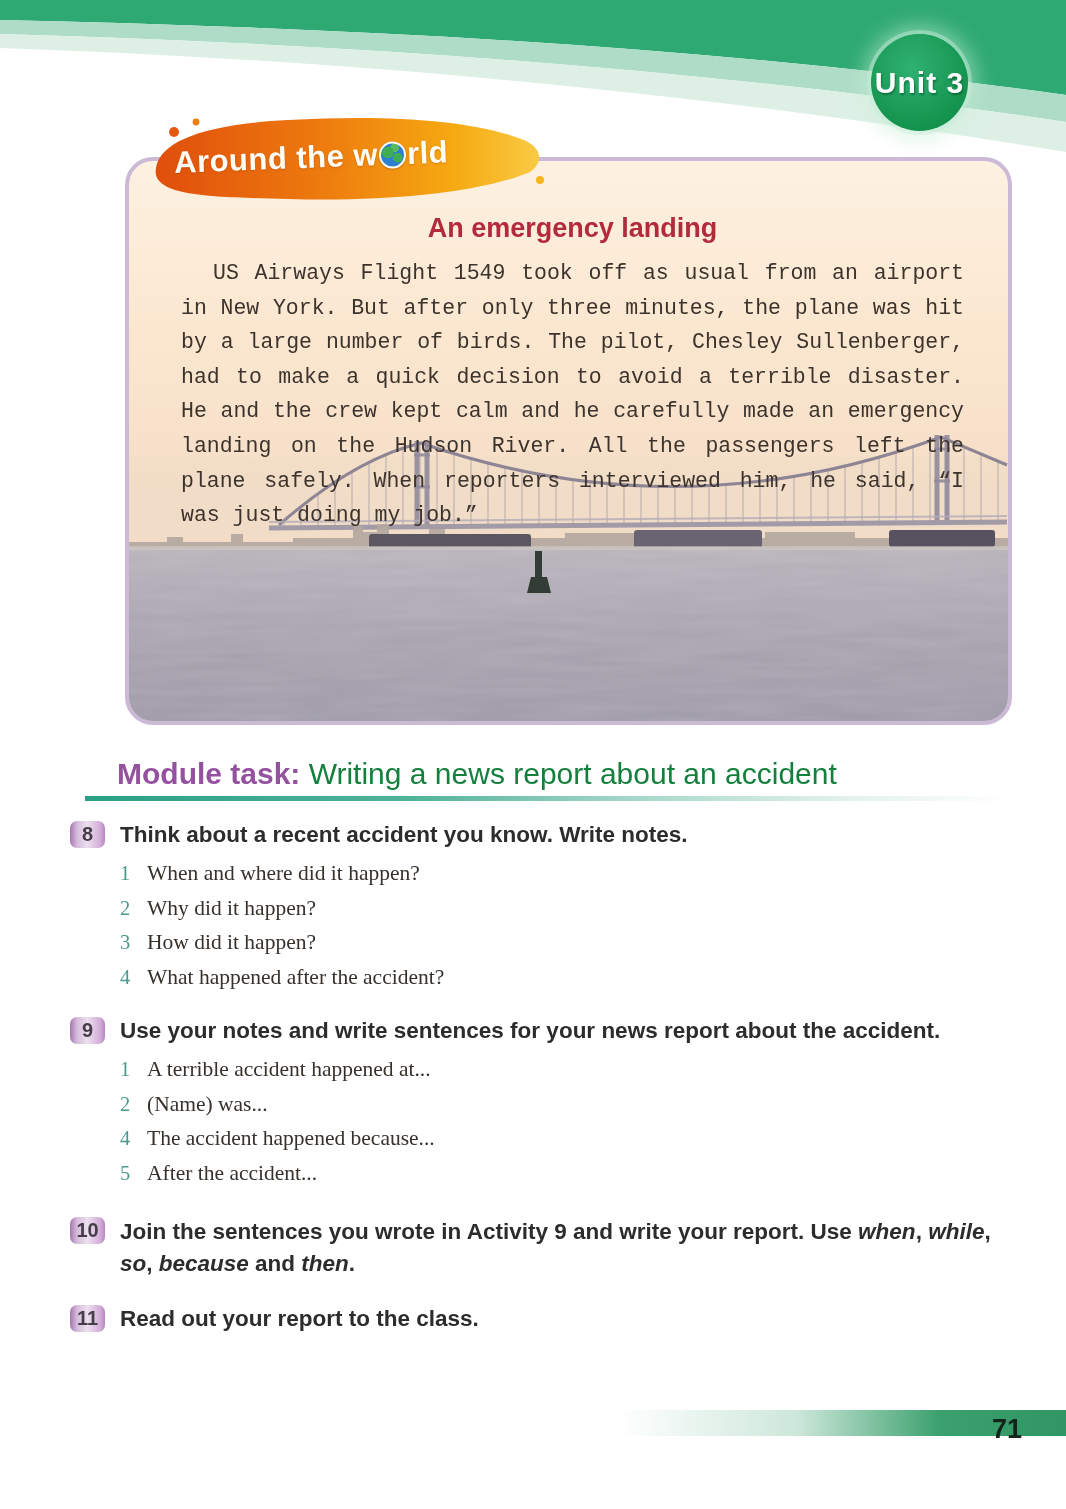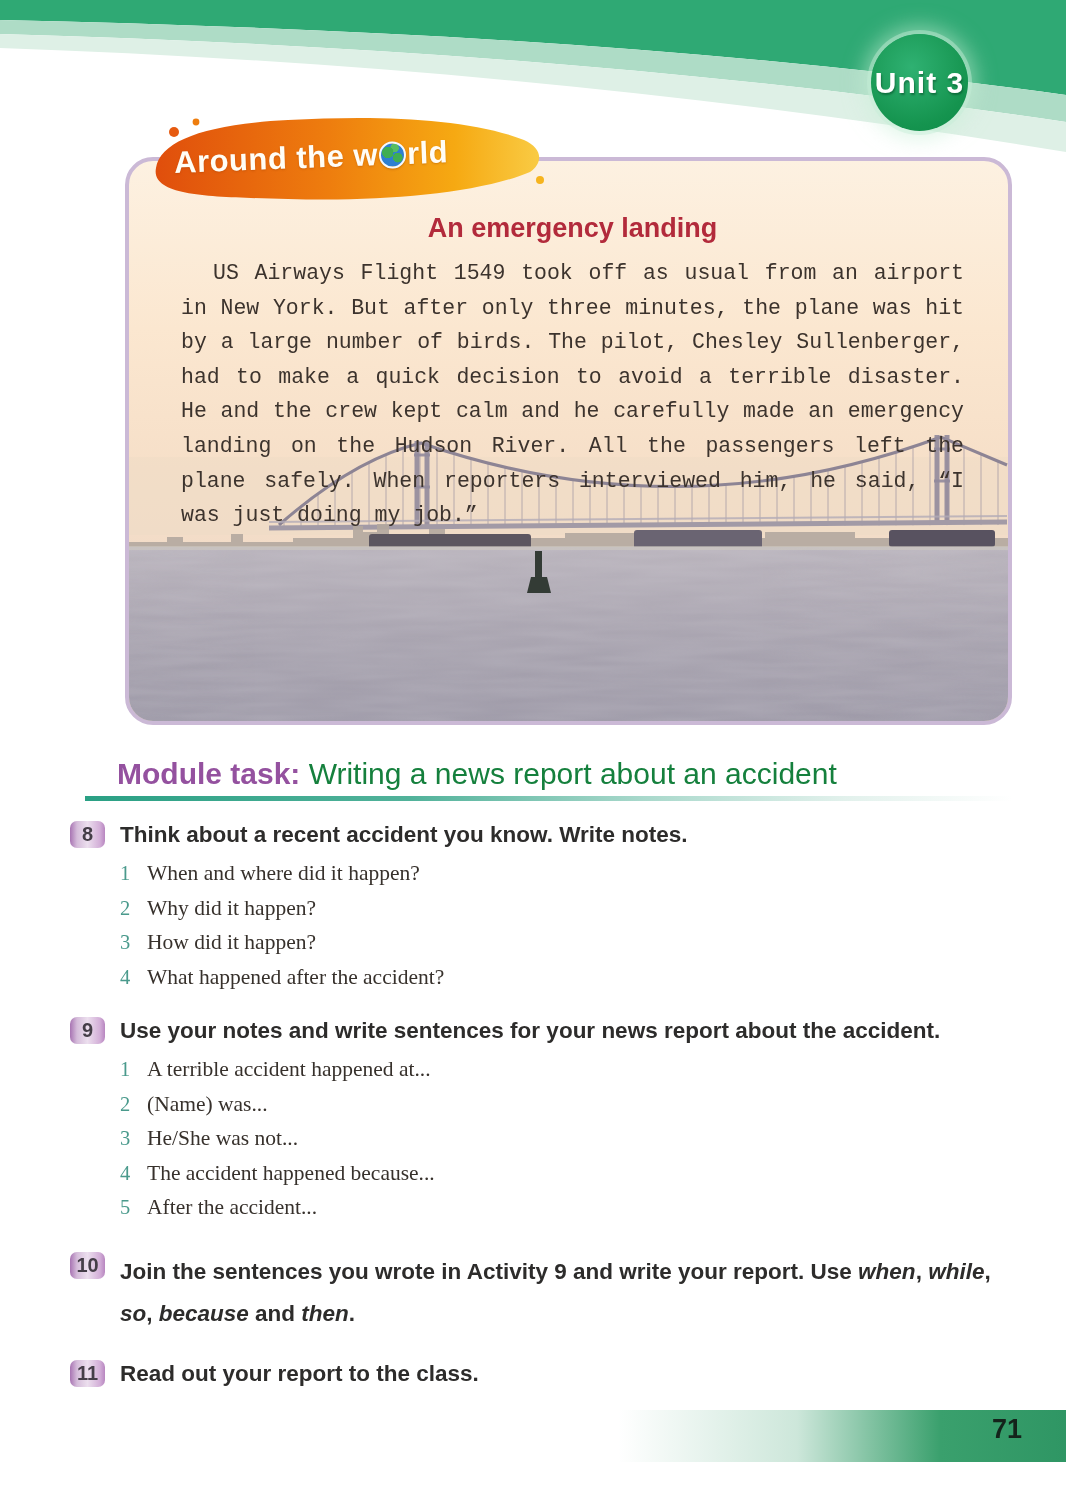--- a/index.html
+++ b/index.html
@@ -62,24 +62,24 @@
   .act-badge { position:absolute; left:0; top:1px; min-width:35px; height:27px;
     line-height:27px; padding:0 5px; text-align:center; border-radius:7px;
     background:linear-gradient(90deg, #a874b3 0%, #d5bcda 20%, #ecdfee 50%, #d3afd8 85%, #b886c0 100%);
     font-weight:bold; font-size:20px; color:#453e48; }
   .act-head { font-weight:bold; font-size:22.5px; line-height:29px; color:#2d2c2b; }
   .act-head i { font-style:italic; }
   .act-items { margin-top:7px; font-family:"Liberation Serif", serif; }
   .item { font-size:21.5px; line-height:34.5px; color:#37312c; }
   .item .n { display:inline-block; width:27px; color:#4a9a8c; font-size:20.5px; }
   .gap22 { margin-top:22px; } .gap26 { margin-top:26px; } .gap24 { margin-top:24px; }
-  .two-line { line-height:42px; }
-
-  
-  .footer-bar { position:absolute; left:618px; top:1410px; width:448px; height:52px;
+  .two-line { line-height:32px; }
+
+  
+  .footer-bar { position:absolute; left:618px; top:1410px; width:448px; height:26px;
     background:linear-gradient(90deg, rgba(55,158,108,0) 0%, rgba(55,158,108,.25) 40%,
                 #3aa06d 72%, #2f9664 100%); }
   .page-num { position:absolute; right:44px; top:4px; font-weight:bold;
     font-size:27px; color:#14231b; }
   .watermark { position:absolute; right:14px; top:1438px; font-weight:bold;
     font-size:42px; color:#ffffff; letter-spacing:2px;
     text-shadow:-2px -2px 0 #787878, 2px -2px 0 #787878, -2px 2px 0 #787878,
                  2px 2px 0 #787878, 0 3px 3px rgba(90,90,90,.6); }
 </style>
 </head>
@@ -196,21 +196,20 @@
         <div class="item"><span class="n">4</span><span>What happened after the accident?</span></div>
       </div>
     </div>
 
     <div class="activity gap22">
       <span class="act-badge">9</span>
       <div class="act-head">Use your notes and write sentences for your news report about the accident.</div>
       <div class="act-items">
         <div class="item"><span class="n">1</span><span>A terrible accident happened at...</span></div>
         <div class="item"><span class="n">2</span><span>(Name) was...</span></div>
-        <div class="item"><span class="n">3</span><span>He/She was not...</span></div>
         <div class="item"><span class="n">4</span><span>The accident happened because...</span></div>
         <div class="item"><span class="n">5</span><span>After the accident...</span></div>
       </div>
     </div>
 
     <div class="activity gap26">
       <span class="act-badge">10</span>
       <div class="act-head two-line"><span>Join the sentences you wrote in Activity 9 and write your report. Use </span><i>when</i><span>, </span><i>while</i><span>, </span><i>so</i><span>, </span><i>because</i><span> and </span><i>then</i><span>.</span></div>
     </div>
 

